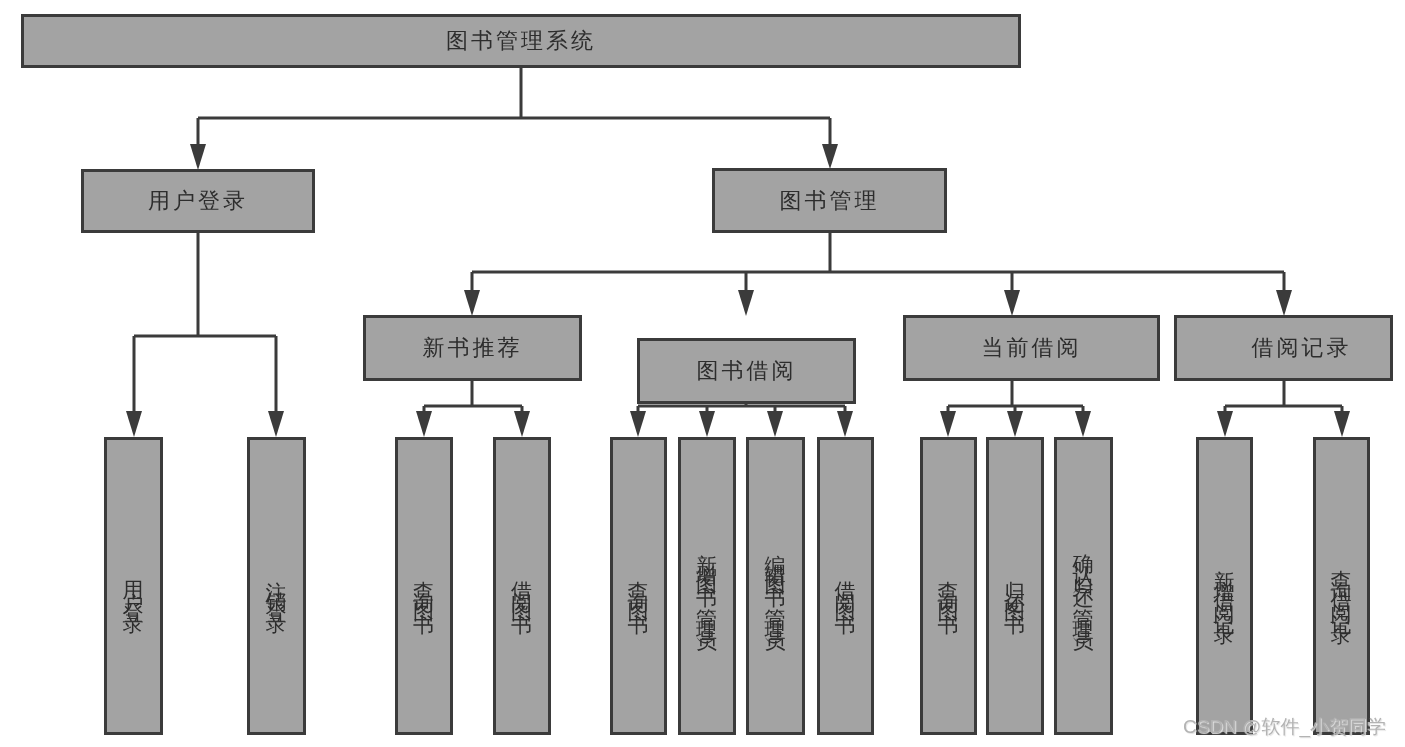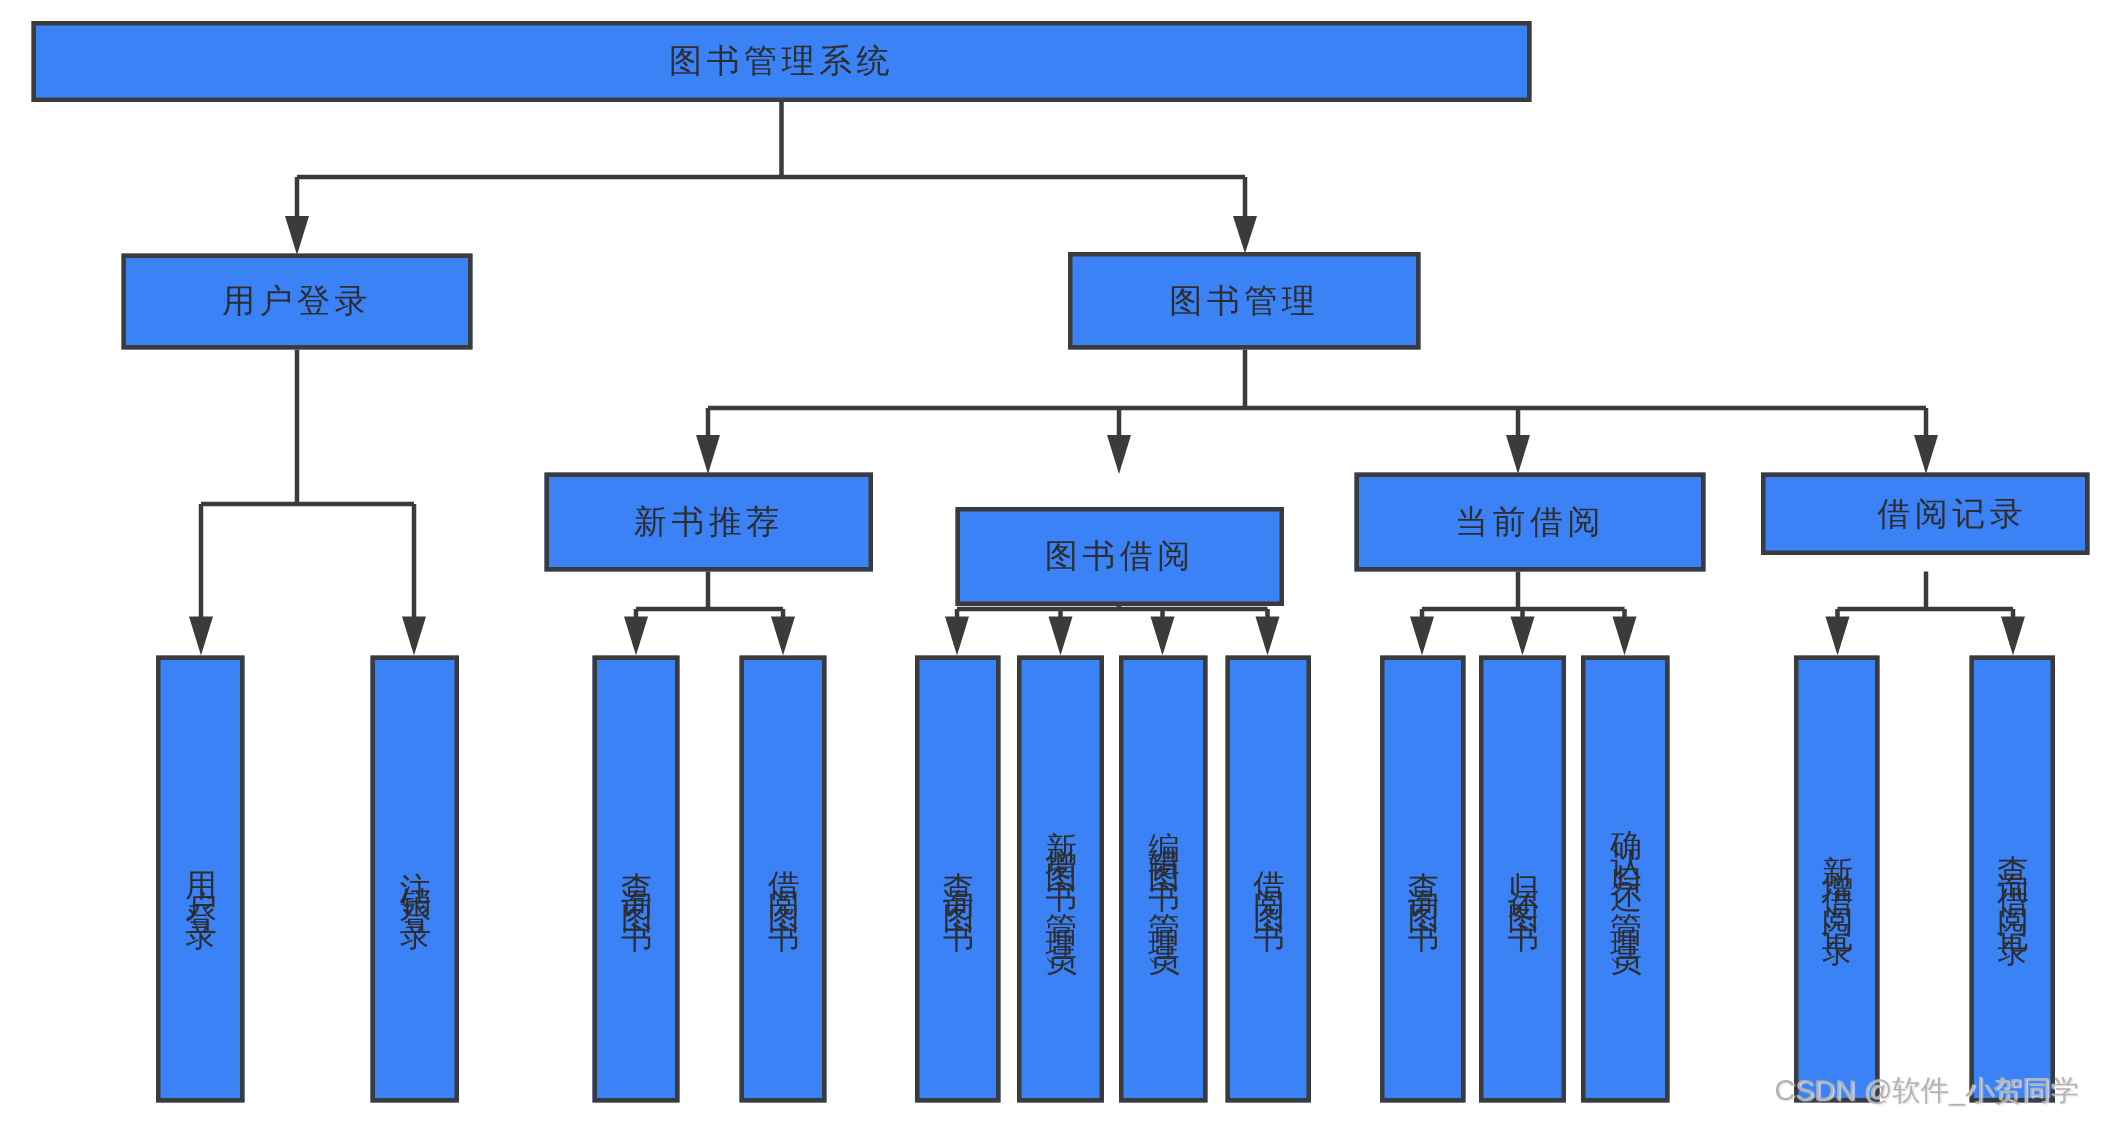--- a/index.html
+++ b/index.html
@@ -13,21 +13,21 @@
   }
   .connectors {
     position: absolute;
     left: 0; top: 0;
     width: 1405px; height: 747px;
   }
   .box {
     position: absolute;
     box-sizing: border-box;
     border: 3px solid #3b3b3b;
-    background: #3b82f6;
+    background: #a3a3a3;
     color: #2d2d2d;
     display: flex;
     align-items: center;
     justify-content: center;
     text-align: center;
   }
   .box.h {
     font-size: 22px;
     letter-spacing: 3px;
     white-space: nowrap;
@@ -110,24 +110,24 @@
   <div class="box h" style="left:712px; top:168px; width:235px; height:65px;">
     <span>图书管理</span>
   </div>
 
   <div class="box h" style="left:363px; top:315px; width:219px; height:66px;text-align:right;">
     <span>新书推荐</span>
   </div>
   <div class="box h" style="left:637px; top:315px; width:219px; height:66px;margin-top:23px;">
     <span>图书借阅</span>
   </div>
-  <div class="box h" style="left:903px; top:315px; width:234px; height:66px;">
+  <div class="box h" style="left:903px; top:315px; width:257px; height:66px;">
     <span>当前借阅</span>
   </div>
-  <div class="box h" style="left:1174px; top:315px; width:219px; height:55px;padding-left:36px;">
+  <div class="box h" style="left:1174px; top:315px; width:219px; height:66px;padding-left:36px;">
     <span>借阅记录</span>
   </div>
 
   <div class="box v" style="left:104px; top:437px; width:59px; height:298px;">
     <span>用户登录</span>
   </div>
   <div class="box v" style="left:247px; top:437px; width:59px; height:298px;">
     <span>注销登录</span>
   </div>
 

